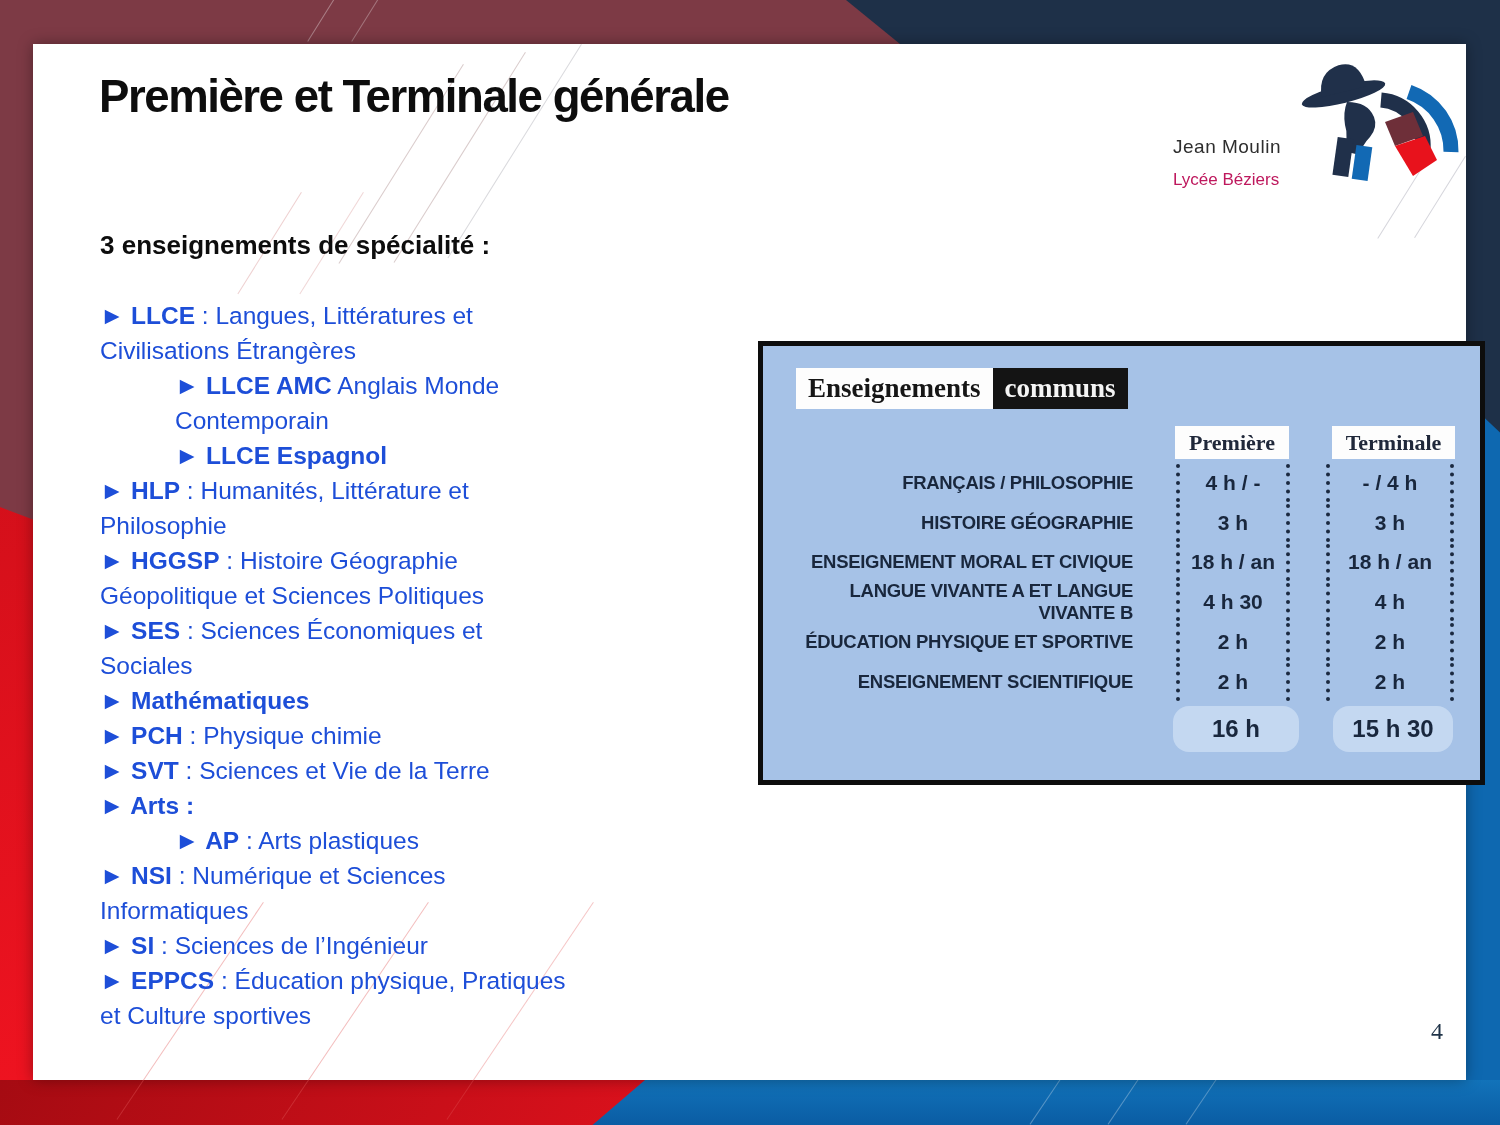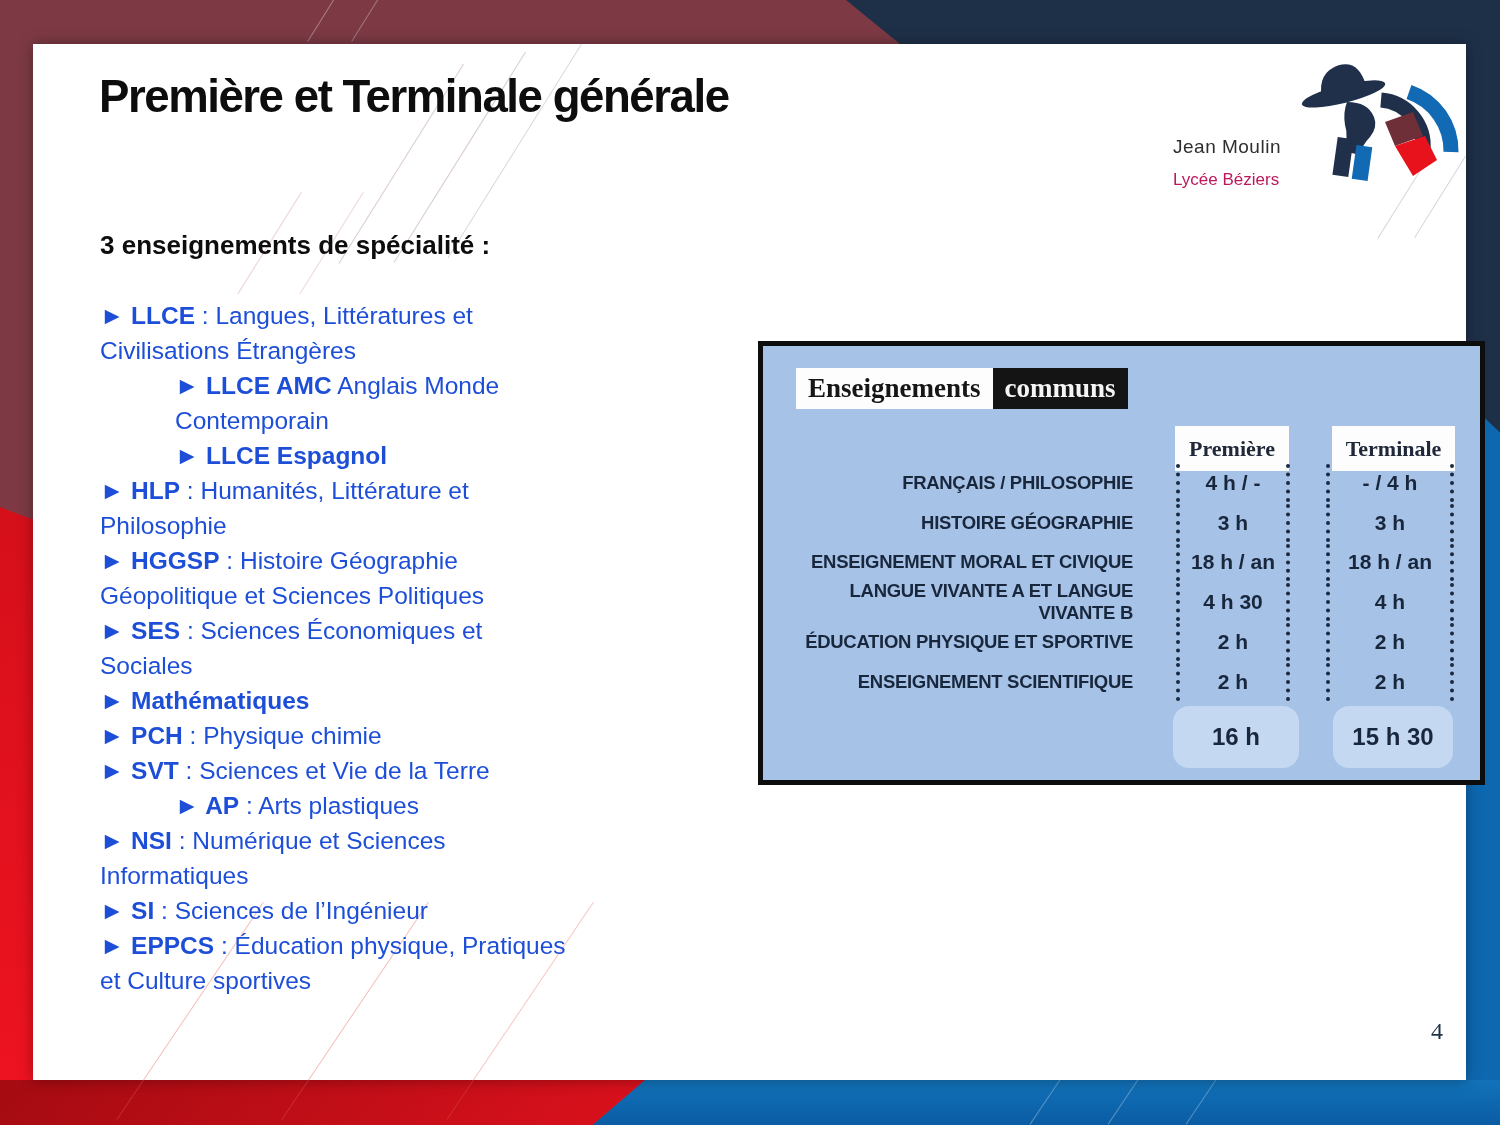--- a/index.html
+++ b/index.html
@@ -37,36 +37,36 @@
   .spec-list{position:absolute;left:67px;top:254px;width:640px;font-size:24.5px;line-height:35px;color:#1d4ed8;}
   .item{white-space:pre-line;}
   .item.indent{margin-left:75px;}
   .b{font-weight:bold;}
   
   .table-panel{position:absolute;left:681px;top:297px;width:727px;height:444px;background:#a6c2e7;
     border:5px solid #0d0d0d;box-sizing:border-box;margin-left:44px;}
   .tag-row{position:absolute;left:33px;top:22px;font-family:"Liberation Serif",serif;font-weight:bold;font-size:27px;}
   .tag-white{background:#fdfdfd;color:#161616;padding:5px 12px;display:inline-block;}
   .tag-black{background:#141414;color:#f5f5f5;padding:5px 12px;display:inline-block;}
-  .chip{position:absolute;top:80px;height:45px;background:#fdfdfd;color:#20283a;
+  .chip{position:absolute;top:80px;height:33px;background:#fdfdfd;color:#20283a;
     font-family:"Liberation Serif",serif;font-weight:bold;font-size:22px;
     display:flex;align-items:center;justify-content:center;}
   .chip1{left:412px;width:114px;}
   .chip2{left:569px;width:123px;}
   .rows{position:absolute;left:0;top:117px;width:717px;}
   .trow{position:relative;height:39.8px;}
   .tlabel{position:absolute;left:10px;width:360px;text-align:right;top:50%;transform:translateY(-50%);
     font-weight:bold;font-size:18.5px;letter-spacing:-.3px;color:#19273d;}
   .tval{position:absolute;top:1px;bottom:1px;display:flex;align-items:center;justify-content:center;
     border-left:4px dotted #1b2940;border-right:4px dotted #1b2940;
     font-weight:bold;font-size:21px;color:#19273d;}
   .v1{left:413px;width:106px;}
   .v2{left:563px;width:120px;}
   .totals{position:absolute;left:0;top:360px;width:717px;height:48px;}
-  .pill{position:absolute;top:0;height:62px;background:#c4d8f1;border-radius:16px;
+  .pill{position:absolute;top:0;height:46px;background:#c4d8f1;border-radius:16px;
     display:flex;align-items:center;justify-content:center;font-weight:bold;font-size:24px;color:#19273d;}
   .p1{left:410px;width:126px;}
   .p2{left:570px;width:120px;}
   
   .dline{position:absolute;width:1px;transform-origin:top left;}
   .l1{left:430px;top:20px;height:235px;transform:rotate(32deg);background:rgba(170,140,140,.45);}
   .l2{left:492px;top:8px;height:248px;transform:rotate(32deg);background:rgba(170,140,140,.45);}
   .l3{left:548px;top:0px;height:252px;transform:rotate(32deg);background:rgba(160,160,170,.4);}
   .l4{left:268px;top:148px;height:120px;transform:rotate(32deg);background:rgba(205,120,120,.35);}
   .l5{left:330px;top:148px;height:120px;transform:rotate(32deg);background:rgba(205,120,120,.3);}
@@ -147,20 +147,21 @@
     <div class="item indent"><span class="b">► LLCE Espagnol</span><span></span></div>
     <div class="item"><span class="b">► HLP</span><span> : Humanités, Littérature et
 Philosophie</span></div>
     <div class="item"><span class="b">► HGGSP</span><span> : Histoire Géographie
 Géopolitique et Sciences Politiques</span></div>
     <div class="item"><span class="b">► SES</span><span> : Sciences Économiques et
 Sociales</span></div>
     <div class="item"><span class="b">► Mathématiques</span><span></span></div>
     <div class="item"><span class="b">► PCH</span><span> : Physique chimie</span></div>
     <div class="item"><span class="b">► SVT</span><span> : Sciences et Vie de la Terre</span></div>
+    <div class="item"><span class="b">► Arts :</span><span></span></div>
     <div class="item indent"><span class="b">► AP</span><span> : Arts plastiques</span></div>
     <div class="item"><span class="b">► NSI</span><span> : Numérique et Sciences
 Informatiques</span></div>
     <div class="item"><span class="b">► SI</span><span> : Sciences de l’Ingénieur</span></div>
     <div class="item"><span class="b">► EPPCS</span><span> : Éducation physique, Pratiques
 et Culture sportives</span></div>
   </div>
 
   <div class="table-panel">
     <div class="tag-row">

